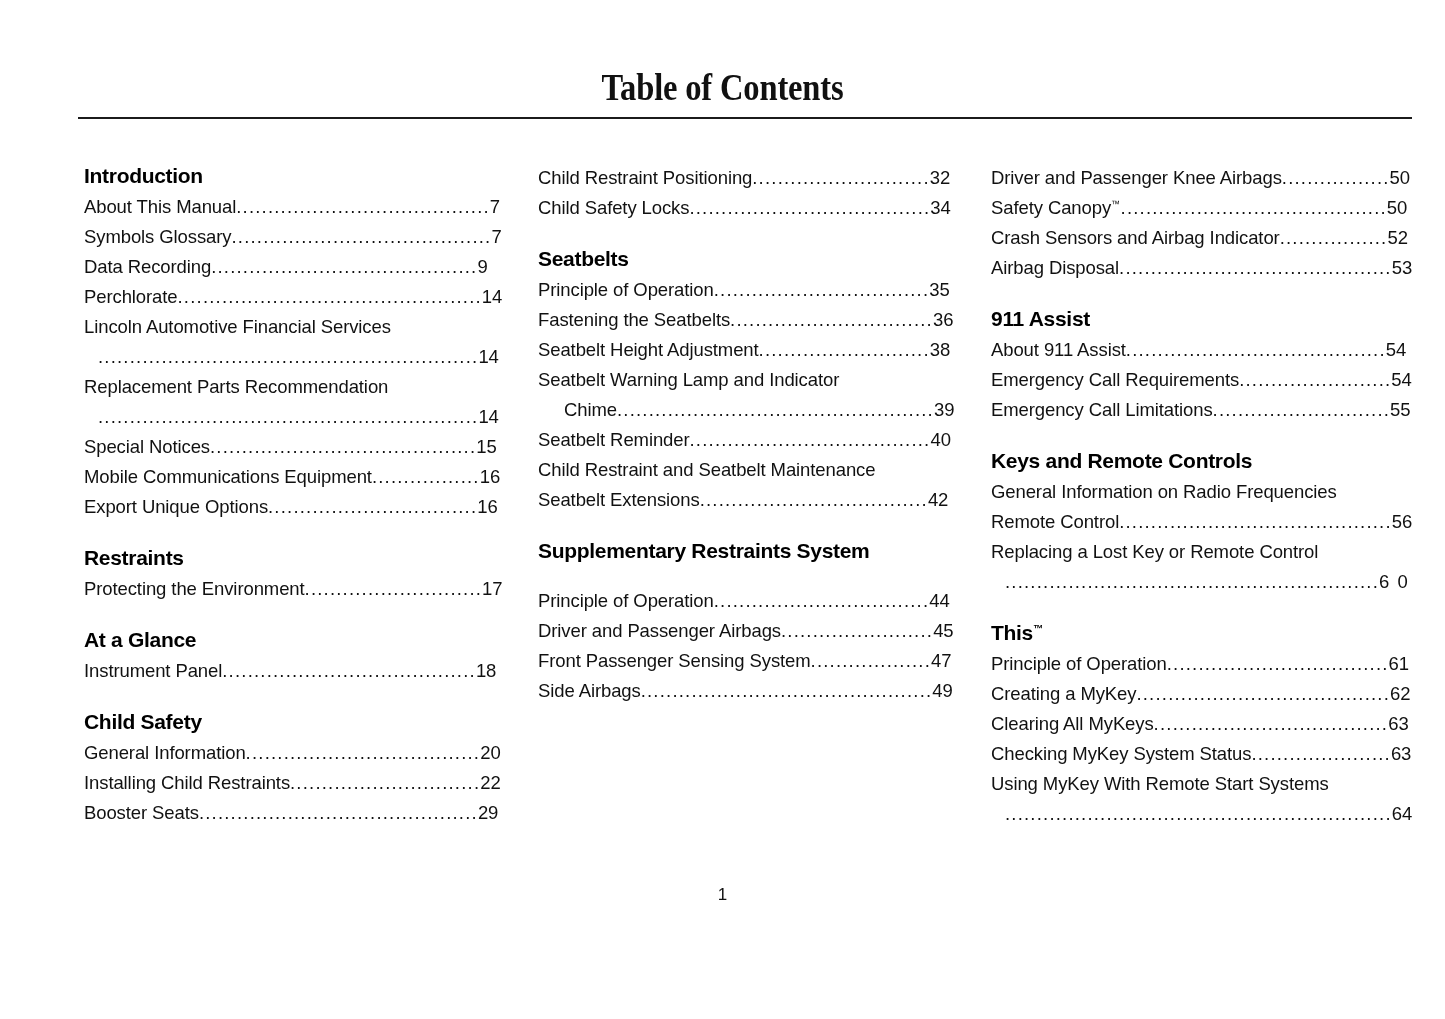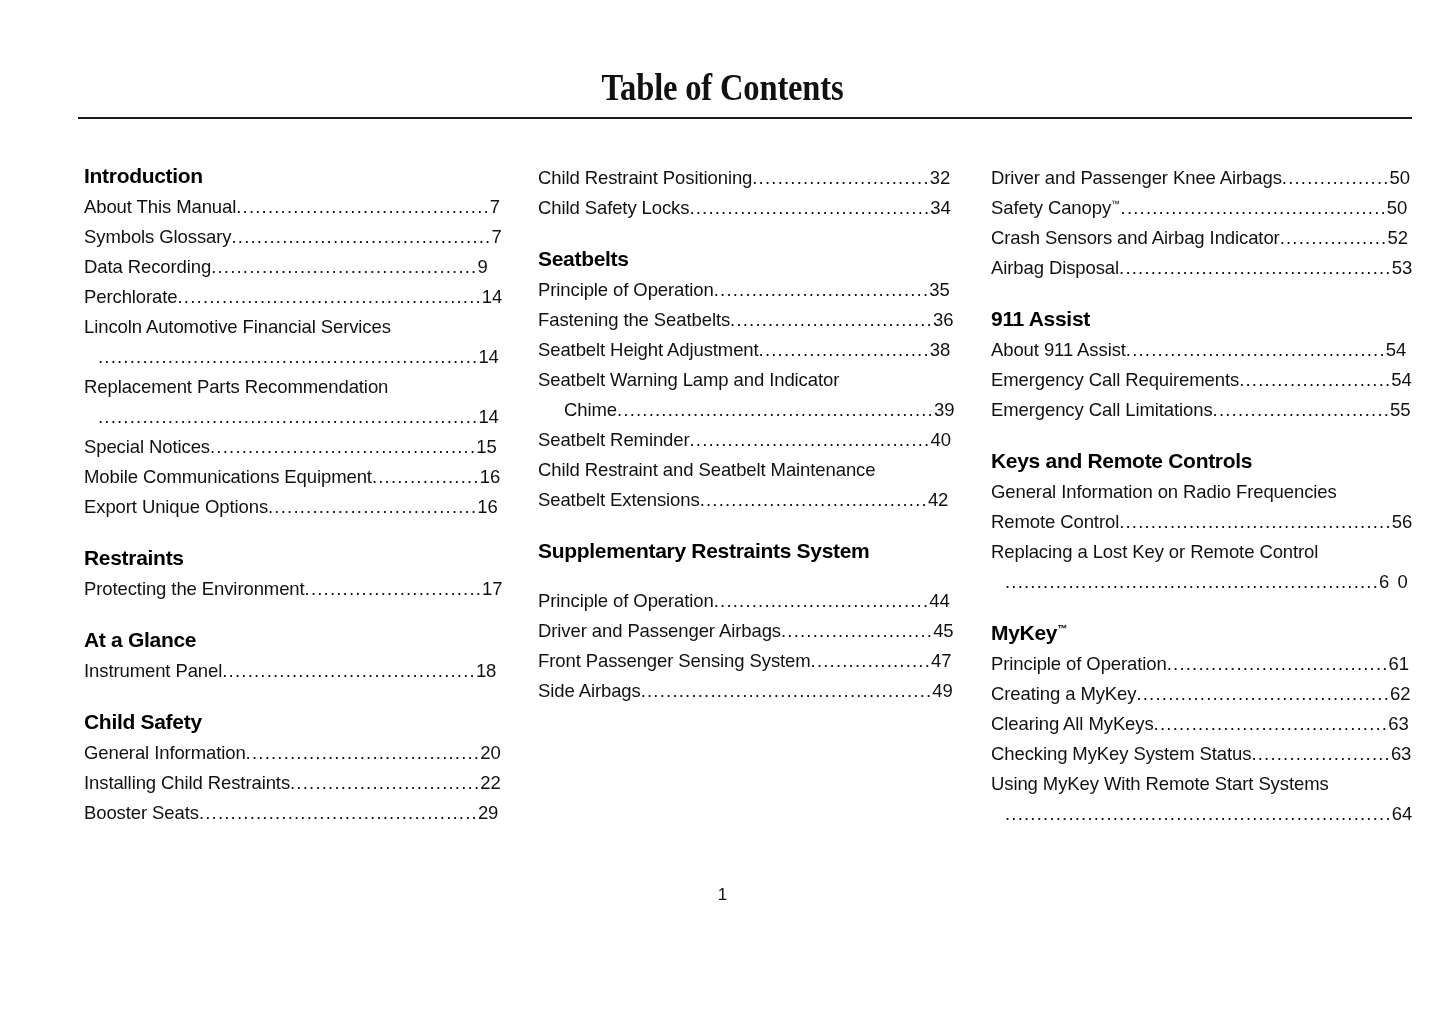--- a/index.html
+++ b/index.html
@@ -199,21 +199,21 @@
           <div class="entry"><span class="label">Emergency Call Requirements</span><span class="leader"> ........................</span><span class="pg">54</span></div>
           <div class="entry"><span class="label">Emergency Call Limitations</span><span class="leader"> ............................</span><span class="pg">55</span></div>
         </div>
         <div class="sec-block">
           <div class="sec-head"><span>Keys and Remote Controls</span></div>
           <div class="entry wrap"><span class="label">General Information on Radio Frequencies</span></div>
           <div class="entry"><span class="label">Remote Control</span><span class="leader"> ...........................................</span><span class="pg">56</span></div>
           <div class="entry wrap"><span class="label">Replacing a Lost Key or Remote Control</span><span class="line2"><span class="leader"> ...........................................................</span><span class="pg spaced-num">6 0</span></span></div>
         </div>
         <div class="sec-block">
-          <div class="sec-head"><span>MyKey</span><span class="tm">™</span></div>
+          <div class="sec-head"><span>This</span><span class="tm">™</span></div>
           <div class="entry"><span class="label">Principle of Operation</span><span class="leader"> ...................................</span><span class="pg">61</span></div>
           <div class="entry"><span class="label">Creating a MyKey</span><span class="leader"> ........................................</span><span class="pg">62</span></div>
           <div class="entry"><span class="label">Clearing All MyKeys</span><span class="leader"> .....................................</span><span class="pg">63</span></div>
           <div class="entry"><span class="label">Checking MyKey System Status</span><span class="leader"> ......................</span><span class="pg">63</span></div>
           <div class="entry wrap"><span class="label">Using MyKey With Remote Start Systems</span><span class="line2"><span class="leader"> .............................................................</span><span class="pg">64</span></span></div>
         </div>
       </div>
   </div>
 
   <div class="folio">1</div>

